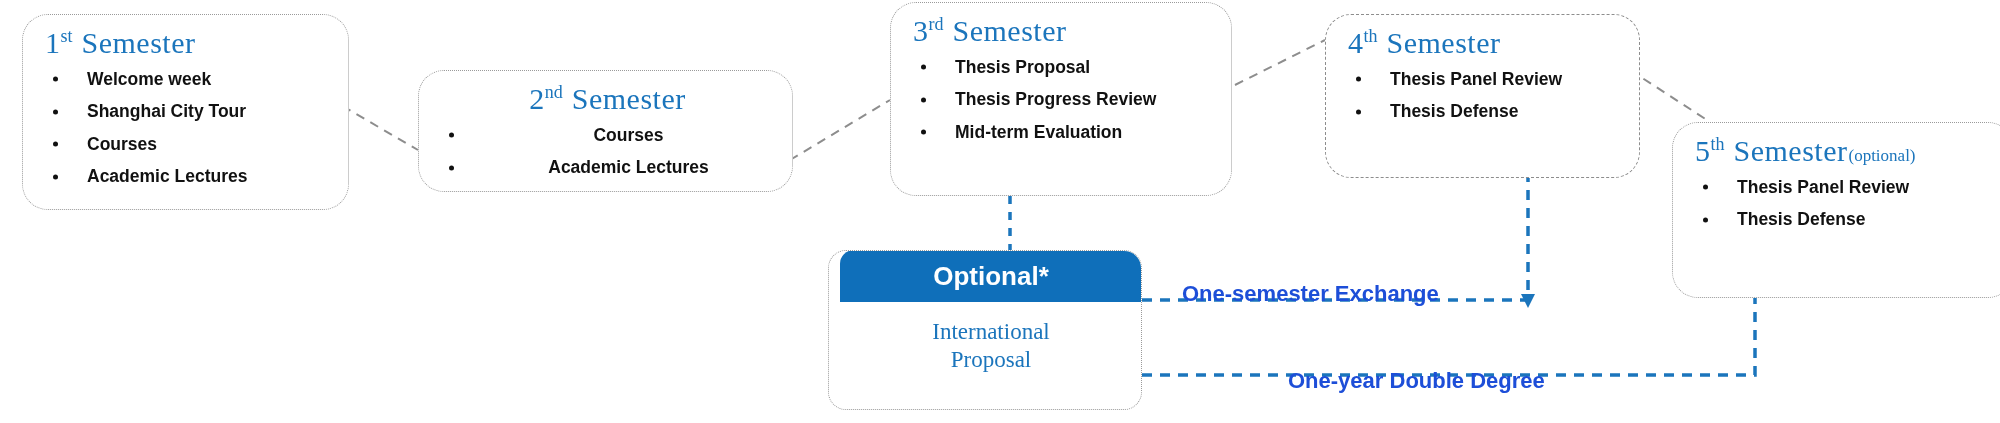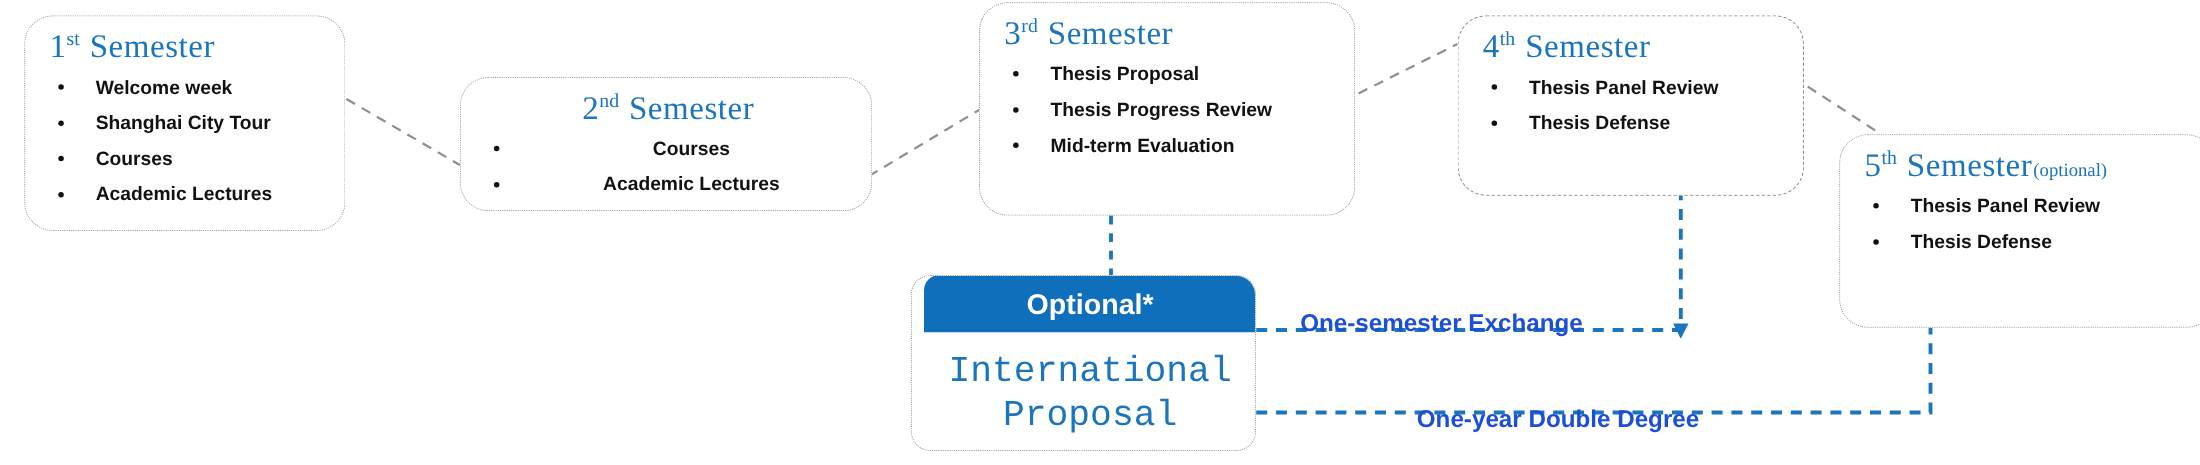--- a/index.html
+++ b/index.html
@@ -104,22 +104,22 @@
     font-size: 26px;
     font-weight: bold;
     text-align: center;
     line-height: 52px;
     height: 52px;
     border-radius: 14px 14px 0 0;
     margin: -1px -1px 0 -1px;
   }
   #optional-body {
     color: #1b75bc;
-    font-family: Liberation Mono, monospace;
-    font-size: 33px;
+    font-family: Liberation Serif, serif;
+    font-size: 23px;
     line-height: 1.22;
     text-align: center;
     padding: 16px 10px 14px 10px;
   }
 
   
   .edge-label {
     position: absolute;
     color: #1d4ed8;
     font-size: 22px;
@@ -143,21 +143,21 @@
     <path d="M 1630 70 L 1710 122" fill="none" stroke="#8d8d8d" stroke-width="2" stroke-dasharray="9,7"></path>
 
     <path d="M 1010 196 L 1010 250" fill="none" stroke="#1b75bc" stroke-width="3.5" stroke-dasharray="8,8"></path>
 
     <path d="M 1142 300 L 1528 300 L 1528 178" fill="none" stroke="#1b75bc" stroke-width="3.5" stroke-dasharray="10,8"></path>
     <polygon points="1528,294 1521,308 1535,308" fill="#1b75bc" transform="rotate(180 1528 301)"></polygon>
 
     <path d="M 1142 375 L 1755 375 L 1755 298" fill="none" stroke="#1b75bc" stroke-width="3.5" stroke-dasharray="10,8"></path>
   </svg>
 
-  <div class="sem-box dotted" id="sem1" style="left:22px; top:14px; width:292px; height:196px;">
+  <div class="sem-box dotted" id="sem1" style="left:22px; top:14px; width:327px; height:196px;">
     <div class="sem-title">
       <span>1</span><span class="ord">st</span><span class="word">Semester</span>
     </div>
     <ul class="sem-list">
       <li><span class="bullet"></span><span>Welcome week</span></li>
       <li><span class="bullet"></span><span>Shanghai City Tour</span></li>
       <li><span class="bullet"></span><span>Courses</span></li>
       <li><span class="bullet"></span><span>Academic Lectures</span></li>
     </ul>
   </div>

